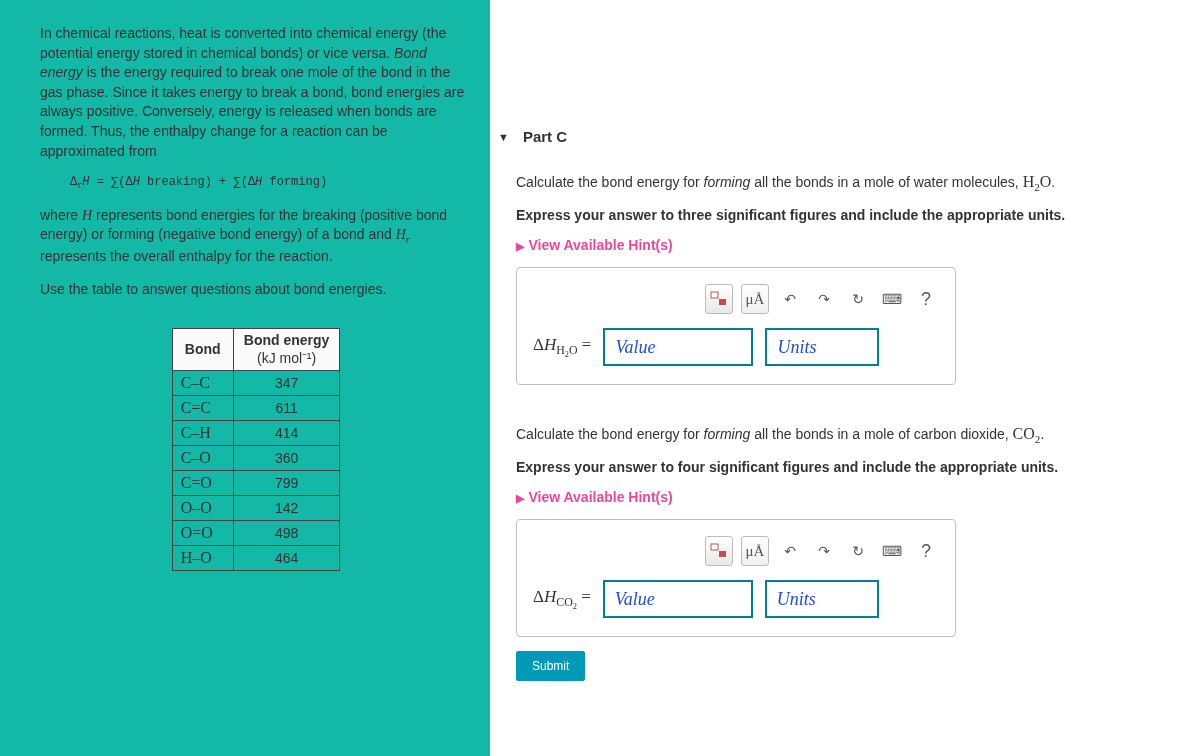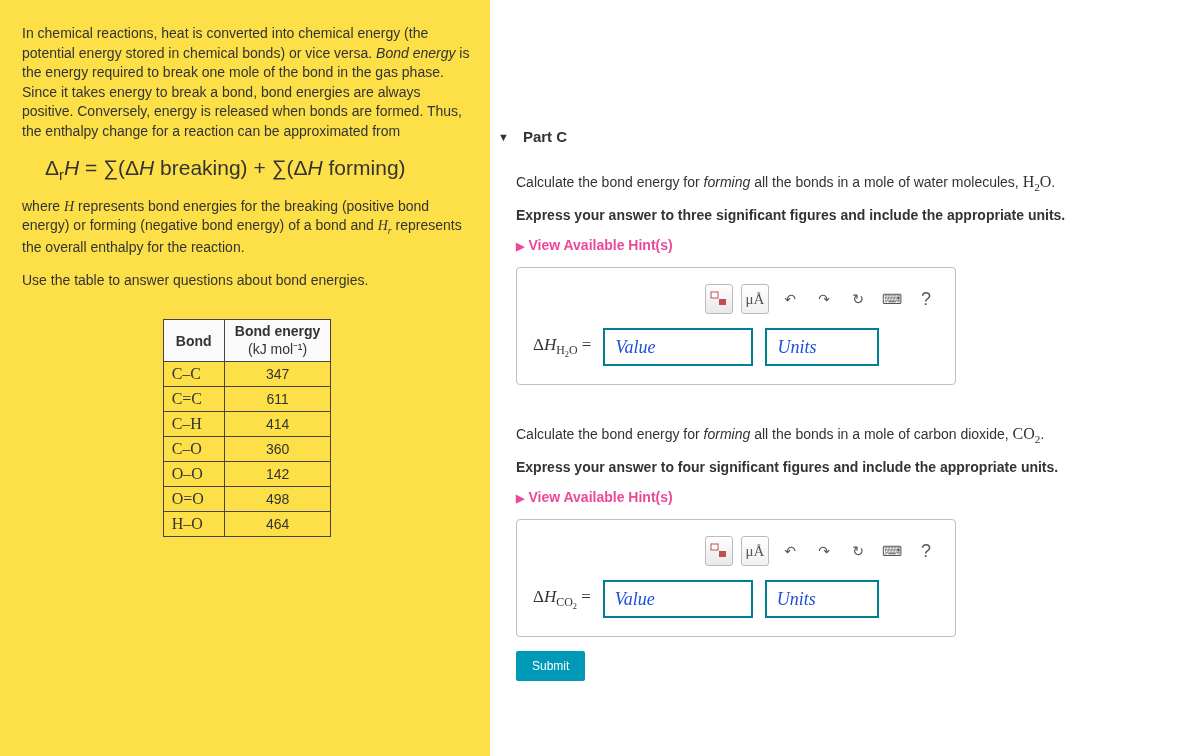--- a/index.html
+++ b/index.html
@@ -10,30 +10,30 @@
     color: #333;
     background: #fff;
   }
   .wrap {
     display: flex;
     width: 1200px;
     min-height: 756px;
   }
   .left {
     width: 490px;
-    padding: 10px 18px 20px 22px;
-    background: #fde047;
+    padding: 10px 18px 20px 40px;
+    background: #14b8a6;
     border-right: 0;
   }
   .intro { line-height: 1.4; }
   .intro em, .formula em { font-style: italic; }
   .formula {
-    font-family: Liberation Sans, sans-serif;
-    font-size: 21px;
-    margin: 14px 0 10px 23px;
+    font-family: Liberation Mono, monospace;
+    font-size: 12px;
+    margin: 14px 0 10px 30px;
   }
   .table-wrap {
     display: flex;
     justify-content: center;
     margin-top: 28px;
   }
   table.bonds {
     border-collapse: collapse;
     font-size: 14px;
   }
@@ -177,20 +177,24 @@
               <td class="bond">C=C</td>
               <td>611</td>
             </tr>
           <tr>
               <td class="bond">C–H</td>
               <td>414</td>
             </tr>
           <tr>
               <td class="bond">C–O</td>
               <td>360</td>
+            </tr>
+          <tr>
+              <td class="bond">C=O</td>
+              <td>799</td>
             </tr>
           <tr>
               <td class="bond">O–O</td>
               <td>142</td>
             </tr>
           <tr>
               <td class="bond">O=O</td>
               <td>498</td>
             </tr>
           <tr>

